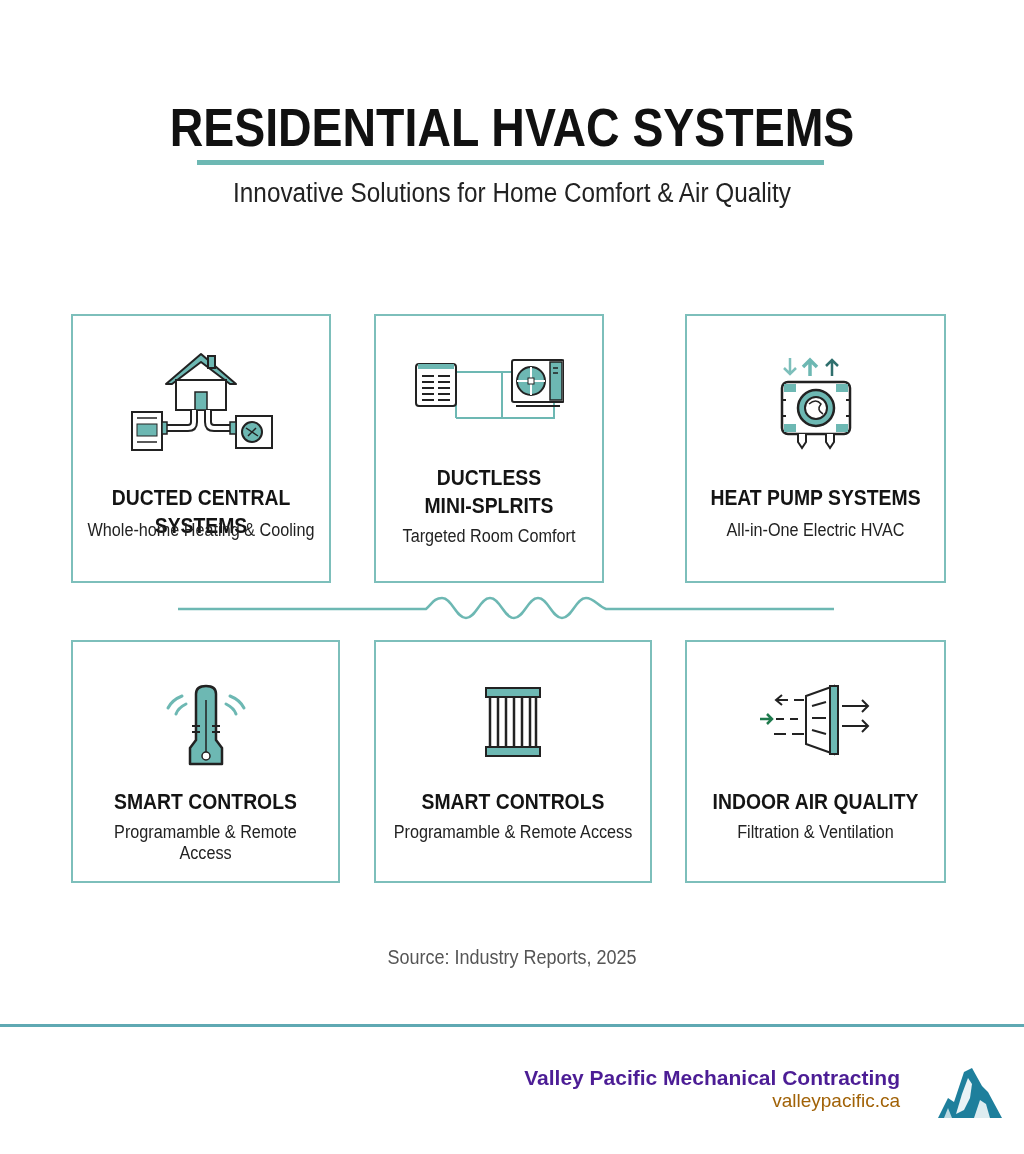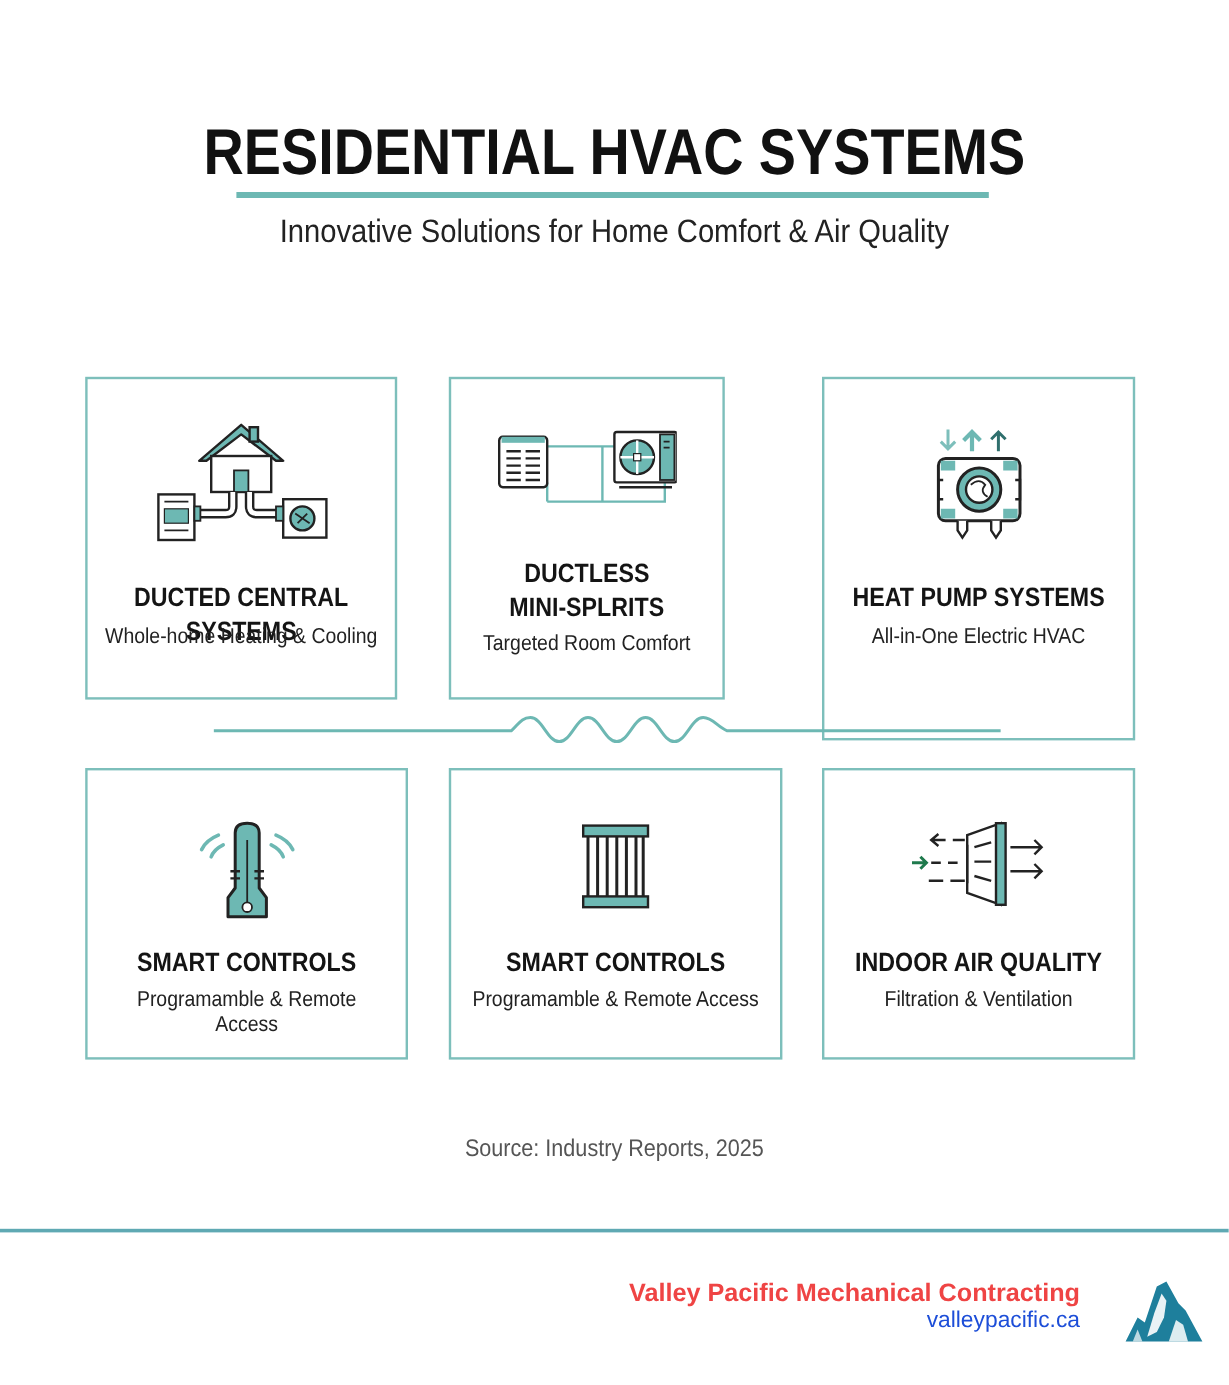--- a/index.html
+++ b/index.html
@@ -102,30 +102,30 @@
       height: 3px;
       background: #5fa9b3;
     }
     .company {
       position: absolute;
       right: 124px;
       top: 1066px;
       text-align: right;
       font-weight: bold;
       font-size: 21px;
-      color: #ef4444;
+      color: #4c1d95;
       margin-left: 15px;
     }
     .website {
       position: absolute;
       right: 124px;
       top: 1090px;
       text-align: right;
       font-size: 19px;
-      color: #1d4ed8;
+      color: #a16207;
     }
     .logo {
       position: absolute;
       left: 934px;
       top: 1064px;
       width: 70px;
       height: 56px;
     }
   </style>
 </head>
@@ -196,21 +196,21 @@
       <path d="M117,9 L117,37 M103,23 L131,23" stroke="#fff" stroke-width="2"></path>
       <rect x="114" y="20" width="6" height="6" fill="#fff" stroke="#222" stroke-width="1"></rect>
       <line x1="102" y1="48" x2="146" y2="48" stroke="#222" stroke-width="2"></line>
     </svg>
   </div>
   <div class="card-title" style="top:148px;">DUCTLESS
 MINI-SPLRITS</div>
   <div class="card-sub" style="top:210px;">Targeted Room Comfort</div>
 </div>
 
-<div class="card" style="left:685px; top:314px; width:261px; height:303px;">
+<div class="card" style="left:685px; top:314px; width:261px; height:269px;">
   <div class="icon" style="top:38px;">
     <svg width="80" height="100" viewBox="0 0 80 100">
 
       <path d="M14,4 L14,20 M8,14 L14,20 L20,14" fill="none" stroke="#7dbfbb" stroke-width="2.5"></path>
       <path d="M34,22 L34,6 M27,13 L34,6 L41,13" fill="none" stroke="#6db8b3" stroke-width="3.5"></path>
       <path d="M56,22 L56,6 M50,12 L56,6 L62,12" fill="none" stroke="#2f6f6d" stroke-width="2.5"></path>
 
       <rect x="6" y="28" width="68" height="52" rx="6" fill="#fff" stroke="#222" stroke-width="2.5"></rect>
       <path d="M8,30 L20,30 L20,38 L8,38 Z" fill="#6db8b3"></path>
       <path d="M60,30 L72,30 L72,38 L60,38 Z" fill="#6db8b3"></path>

